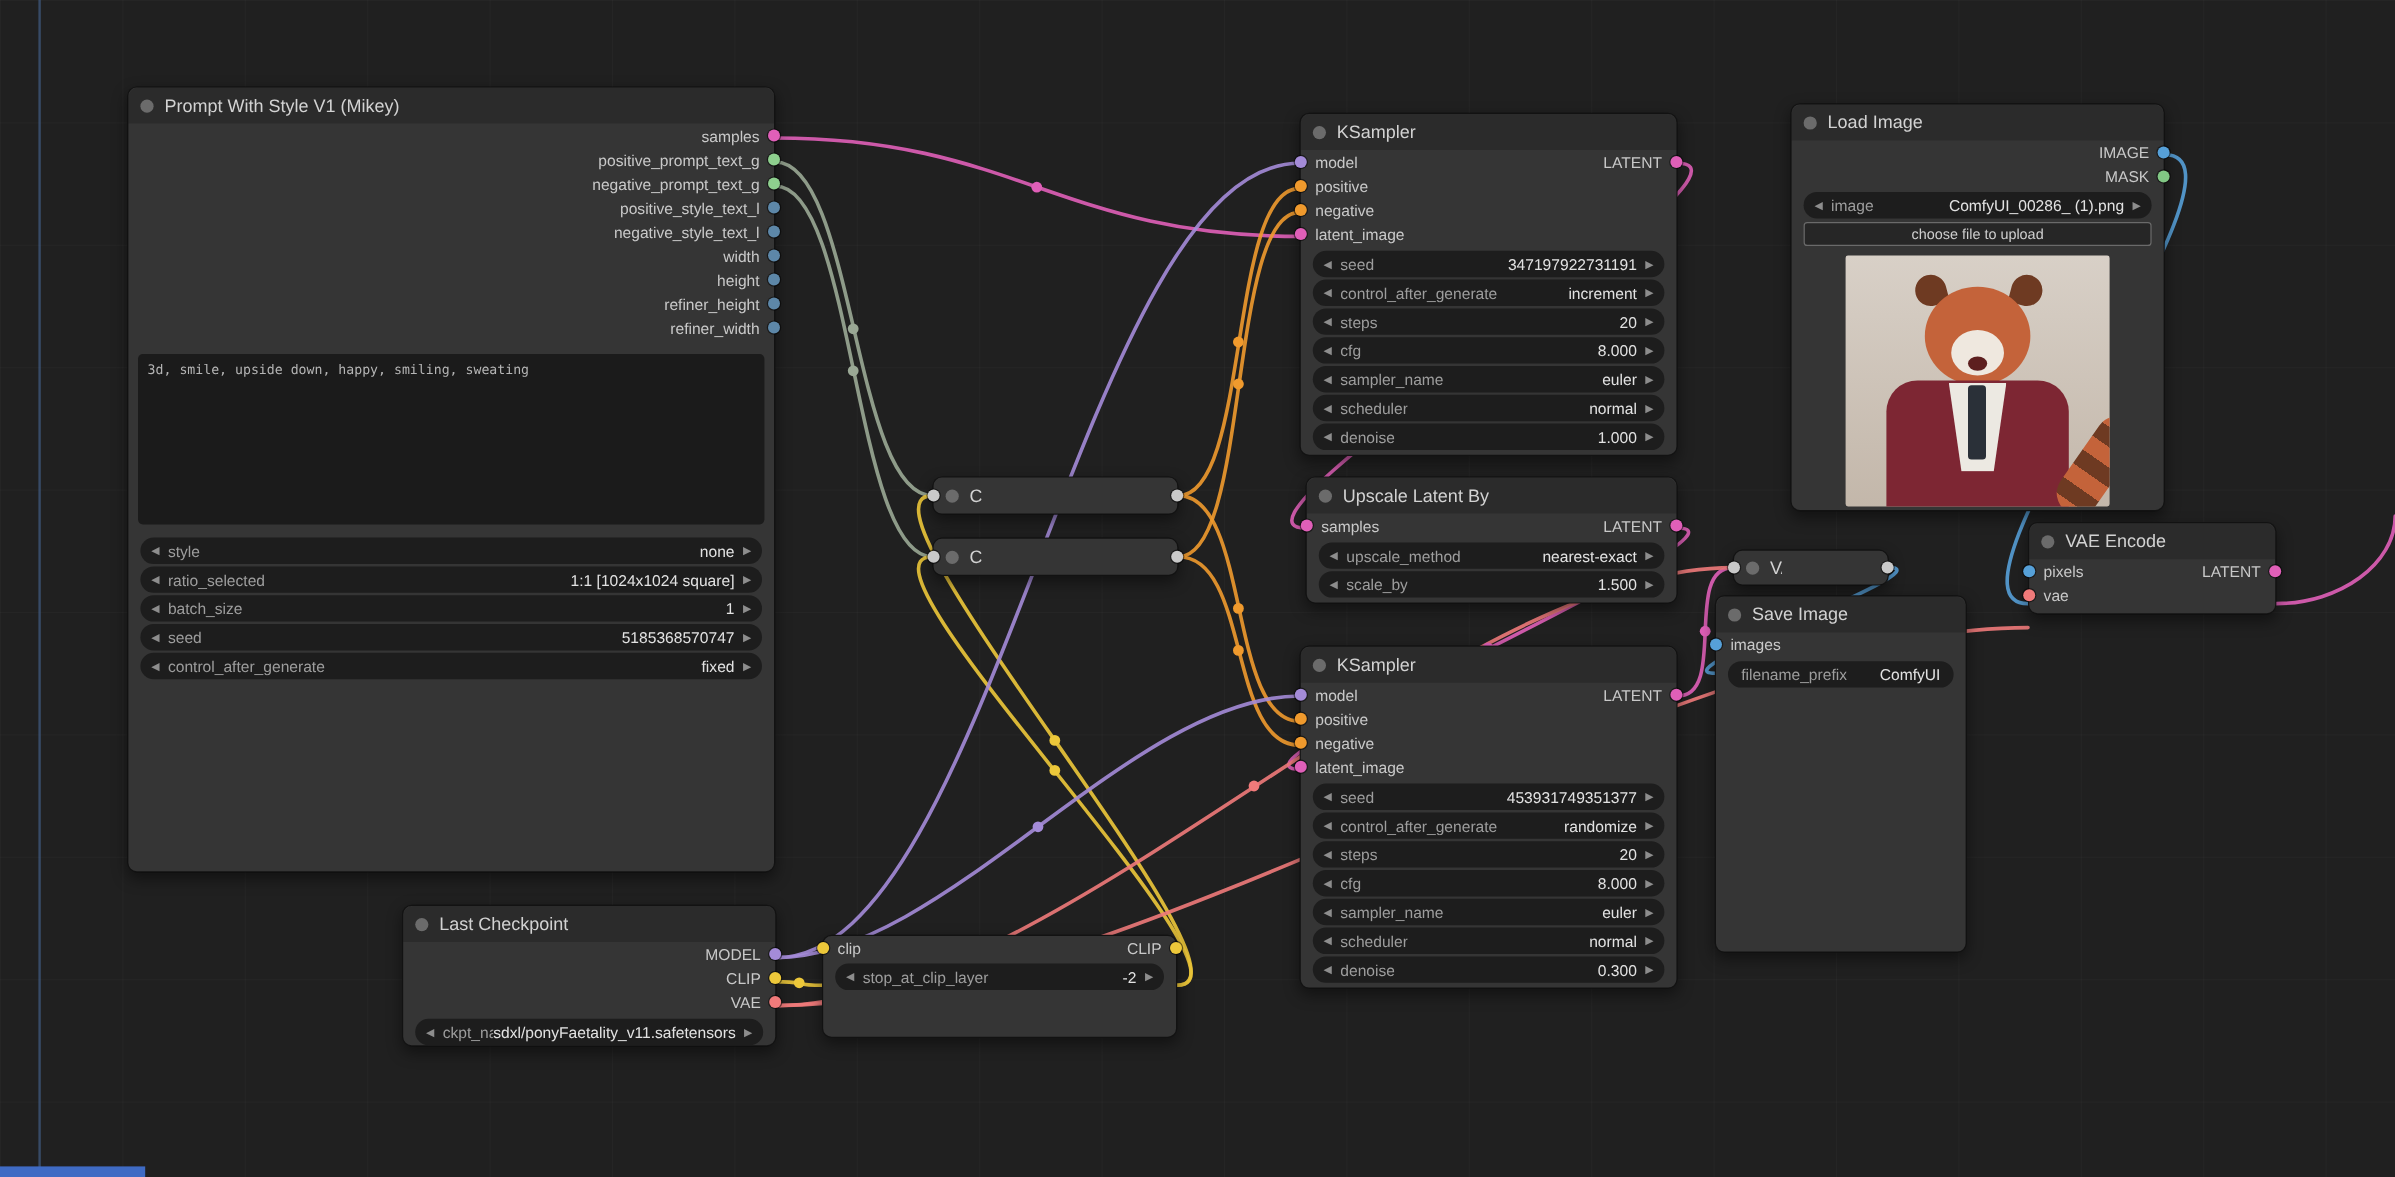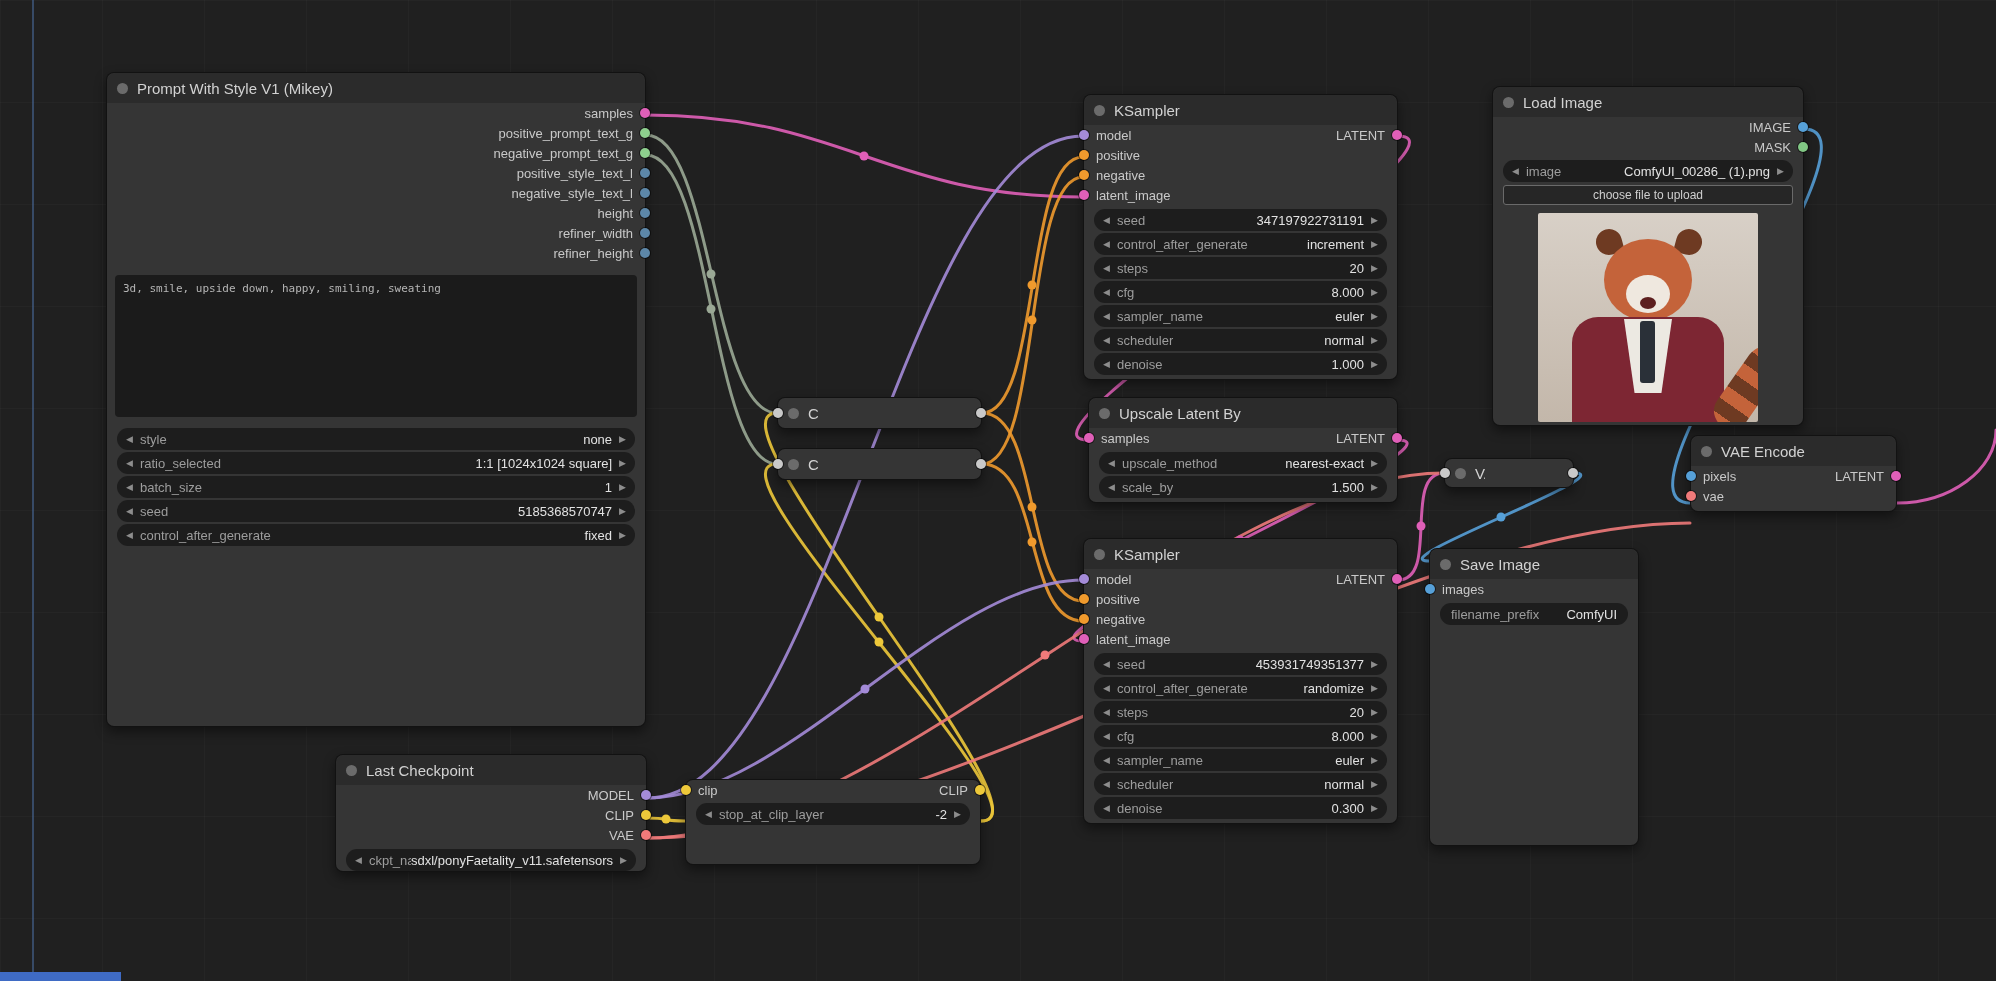--- a/index.html
+++ b/index.html
@@ -156,29 +156,33 @@
     </div>
     <div class="row">
       <span class="pout-label">positive_style_text_l</span>
       <i class="dot out" style="background:#5d87a8"></i>
     </div>
     <div class="row">
       <span class="pout-label">negative_style_text_l</span>
       <i class="dot out" style="background:#5d87a8"></i>
     </div>
     <div class="row">
+      <span class="pout-label">width</span>
+      <i class="dot out" style="background:#5d87a8"></i>
+    </div>
+    <div class="row">
       <span class="pout-label">height</span>
       <i class="dot out" style="background:#5d87a8"></i>
     </div>
     <div class="row">
+      <span class="pout-label">refiner_height</span>
+      <i class="dot out" style="background:#5d87a8"></i>
+    </div>
+    <div class="row">
       <span class="pout-label">refiner_width</span>
-      <i class="dot out" style="background:#5d87a8"></i>
-    </div>
-    <div class="row">
-      <span class="pout-label">refiner_height</span>
       <i class="dot out" style="background:#5d87a8"></i>
     </div>
     <div class="textbox" style="height:142px;margin-top:12px">3d, smile, upside down, happy, smiling, sweating</div>
     <div class="widget" style="margin-top:11px">
       <span class="warr">◀</span>
       <span class="wlabel">style</span>
       <span class="wvalue">none</span>
       <span class="warr">▶</span>
     </div>
     <div class="widget">
@@ -369,21 +373,21 @@
       <span class="pin-label">pixels</span>
       <span class="pout-label">LATENT</span>
       <i class="dot out" style="background:#e05fb8"></i>
     </div>
     <div class="row">
       <i class="dot in" style="background:#f07a7a"></i>
       <span class="pin-label">vae</span>
     </div>
   </div>
 
-  <div class="node" style="left:1429px;top:548px;width:210px;height:298px">
+  <div class="node" style="left:1429px;top:496px;width:210px;height:298px">
     <div class="node-header">
       <span class="title-dot"></span>
       <span class="node-title">Save Image</span>
     </div>
     <div class="row">
       <i class="dot in" style="background:#56a0d8"></i>
       <span class="pin-label">images</span>
     </div>
     <div class="widget no-arrows" style="margin-top:4px">
       <span class="wlabel">filename_prefix</span>

